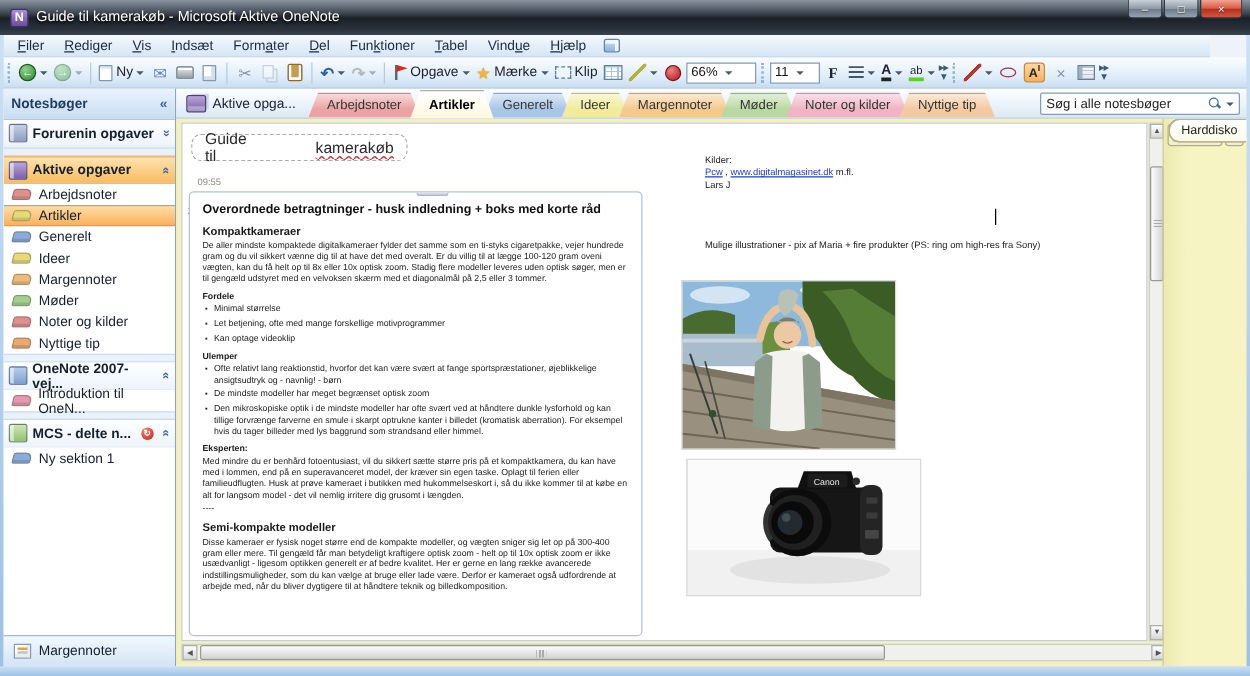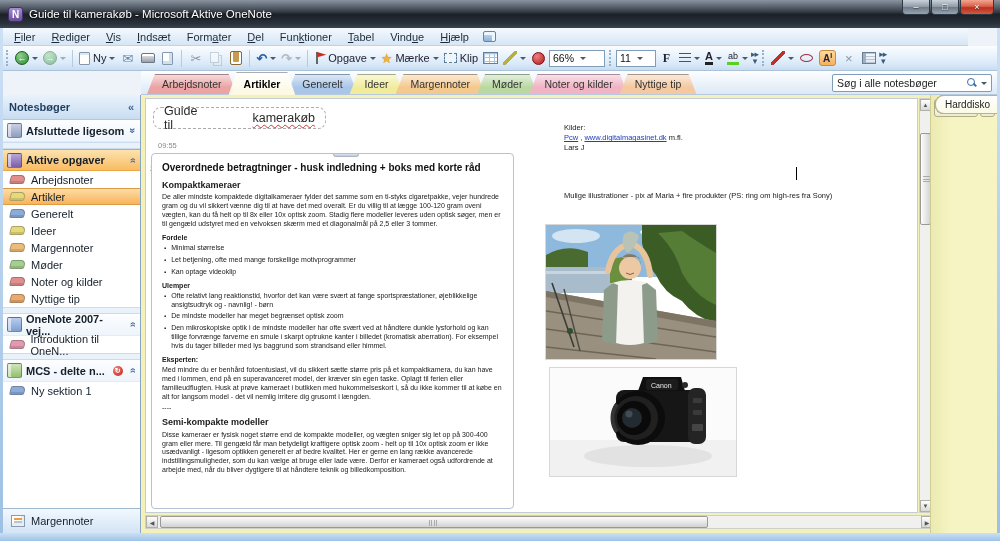--- a/index.html
+++ b/index.html
@@ -66,21 +66,21 @@
   .ic-book{width:14px;height:12px;border:1px solid #6b7d92;background:
     repeating-linear-gradient(#b9c6d4 0 1px,transparent 1px 3px),linear-gradient(#f8fafc,#dfe7ef);box-shadow:inset 3px 0 #9fb2c4;}
   .ovf{color:#3a5a7a;font-size:9px;letter-spacing:-1px;display:flex;flex-direction:column;line-height:.8;align-items:center;}
 
   
   .frame{position:absolute;top:28px;bottom:0;width:3px;background:linear-gradient(#cde0f4,#9cc0e4);}
   #frame-l{left:0;} #frame-r{right:0;}
   #bottom-frame{position:absolute;left:0;bottom:0;width:1000px;height:8px;background:linear-gradient(#cbe0f5,#9dc2e6);}
 
   
-  #sidebar{position:absolute;left:3px;top:71px;width:138px;bottom:8px;background:#fff;border-right:1px solid #8ba6bf;display:flex;flex-direction:column;margin-top:24px;}
+  #sidebar{position:absolute;left:3px;top:71px;width:138px;bottom:8px;background:#fff;border-right:1px solid #8ba6bf;display:flex;flex-direction:column;}
   #sb-header{height:25px;background:linear-gradient(#e9f2fc,#c9ddf1);border-bottom:1px solid #b1c8de;
     display:flex;align-items:center;padding:0 6px;font-size:11px;font-weight:bold;color:#1e3c5f;}
   #sb-header .chev2{margin-left:auto;color:#3c659c;font-size:11px;}
   .sb-list{flex:1;overflow:hidden;background:#fff;}
   .nb-row{height:22px;display:flex;align-items:center;gap:4px;padding:0 4px;font-size:11px;font-weight:bold;color:#15202c;background:linear-gradient(#fdfeff,#eef4fb);border-bottom:1px solid #e3ecf5;}
   .nb-row.active{background:linear-gradient(#fde2ae,#f9bc62);border-top:1px solid #e8a646;border-bottom:1px solid #e8a646;}
   .nbico{width:15px;height:15px;border-radius:2px;box-shadow:inset 3px 0 rgba(255,255,255,.55);border:1px solid rgba(40,50,70,.45);}
   .nb-gray{background:linear-gradient(#c7cfe2,#8e9ec0);}
   .nb-open{background:linear-gradient(#b9a6d8,#7b5fa8);}
   .nb-blue{background:linear-gradient(#b9cdf0,#7e9fd0);}
@@ -338,21 +338,21 @@
   <div id="frame-r" class="frame"></div>
 
   <div id="sidebar">
     <div id="sb-header">
       <span>Notesbøger</span>
       <span class="chev2">«</span>
     </div>
     <div class="sb-list">
       <div class="nb-row">
         <span class="nbico nb-gray"></span>
-        <span>Afsluttede ligesom</span>
+        <span>Forurenin opgaver</span>
         <span class="chev">»</span>
       </div>
       <div class="group-gap"></div>
       <div class="nb-row active">
         <span class="nbico nb-open"></span>
         <span>Aktive opgaver</span>
         <span class="chev up">»</span>
       </div>
 
         <div class="sec-row">
@@ -422,20 +422,24 @@
         </div>
 
     </div>
     <div class="sb-btn">
       <span class="ic-margnote"></span>
       <span>Margennoter</span>
     </div>
   </div>
 
   <div id="tabstrip">
+    <span id="nb-label">
+      <span class="ic-nbstack"></span>
+      <span>Aktive opga...</span>
+    </span>
 
       <span class="sect-tab" style="--c: #eba3a3;">Arbejdsnoter</span>
 
       <span class="sect-tab selected" style="--c: #fdf8e0;">Artikler</span>
 
       <span class="sect-tab" style="--c: #a9c6e8;">Generelt</span>
 
       <span class="sect-tab" style="--c: #f1ec9b;">Ideer</span>
 
       <span class="sect-tab" style="--c: #f4c98e;">Margennoter</span>

